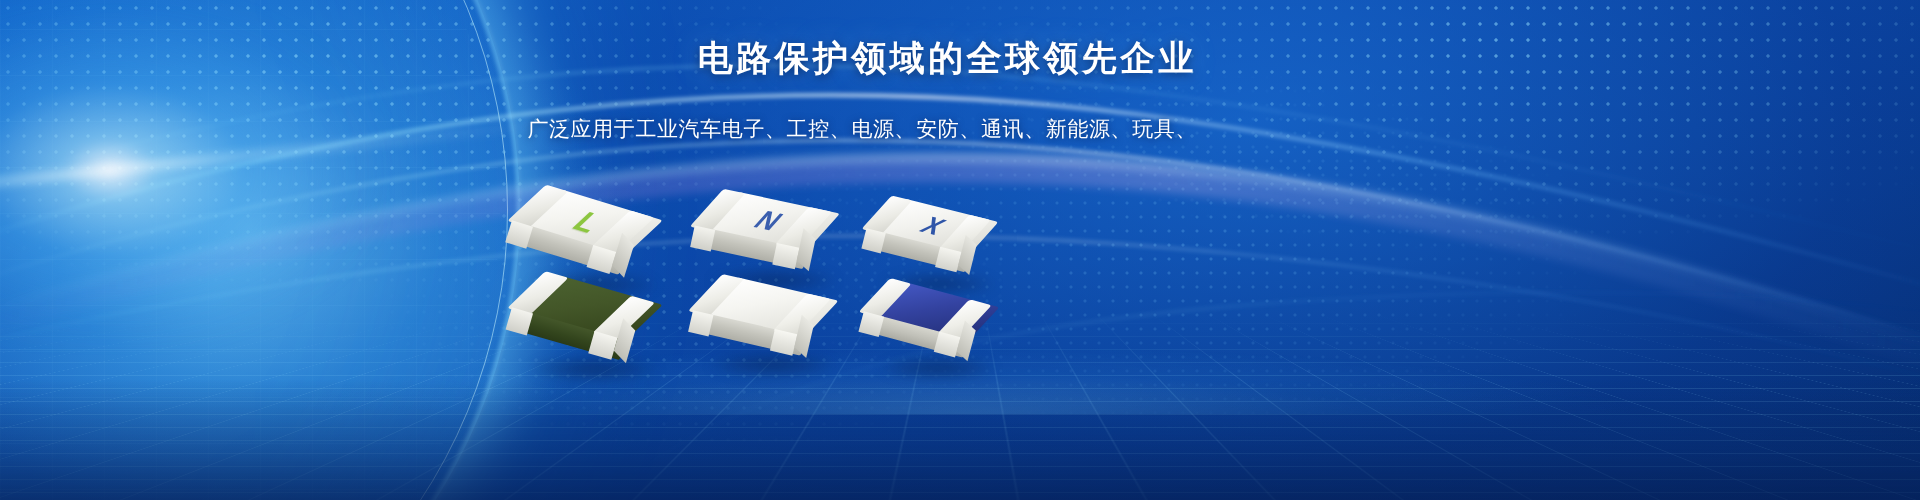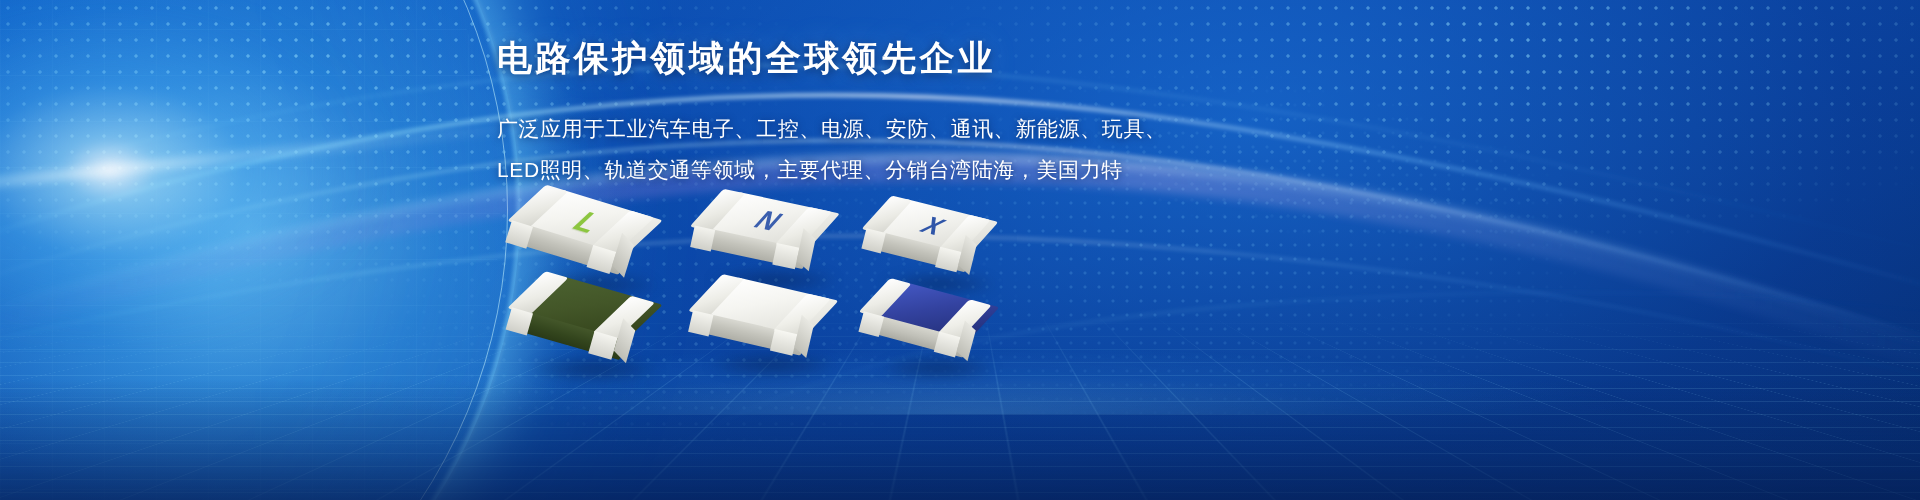--- a/index.html
+++ b/index.html
@@ -112,21 +112,21 @@
     position:absolute; left:0; right:0; bottom:86px; height:120px;
     background:radial-gradient(ellipse 900px 90px at 50% 100%, rgba(120,205,255,0.30) 0%, rgba(60,160,240,0.10) 45%, transparent 75%);
   }
   .bottom-fade{
     position:absolute; left:0; right:0; bottom:0; height:120px;
     background:linear-gradient(to bottom, rgba(6,40,105,0) 0%, rgba(6,38,100,0.45) 60%, rgba(5,32,88,0.75) 100%);
   }
 
   
   .text-block{
-    position:absolute; left:497px; top:38px; width:700px; z-index:20;
+    position:absolute; left:497px; top:38px; width:700px; z-index:20;text-align:right;
   }
   .headline{
     font-size:35px; font-weight:bold; color:#ffffff; letter-spacing:3.4px;
     line-height:1.15; white-space:nowrap;
     text-shadow:0 2px 10px rgba(2,28,80,0.75), 0 0 26px rgba(120,200,255,0.35);
   }
   .subline{
     font-size:21px; color:#ffffff; line-height:41px; letter-spacing:0.6px;
     white-space:nowrap;
     text-shadow:0 1px 7px rgba(4,32,86,0.75);
@@ -229,21 +229,20 @@
     <div class="floor-v"></div>
     <div class="floor-h"></div>
   </div>
   <div class="horizon-glow"></div>
   <div class="bottom-fade"></div>
 
   <div class="text-block">
     <div class="headline">电路保护领域的全球领先企业</div>
     <div class="sub-wrap">
       <div class="subline">广泛应用于工业汽车电子、工控、电源、安防、通讯、新能源、玩具、</div>
-      <div class="subline">LED照明、轨道交通等领域，主要代理、分销台湾陆海，美国力特</div>
     </div>
   </div>
 
   <div class="chips">
 
     <div class="shadow" style="left:527px; top:272px; width:132px; height:26px;"></div>
     <div class="chip" style="left:530px; top:196px; width:120px; height:92px;">
       <div style="position:absolute; left:0; top:0; width:120px; height:92px; transform:rotate(17deg);">
         <div class="f-top" style="left:4px; top:4px; width:106px; height:46px; position:absolute;
              transform:skewX(-30deg);

